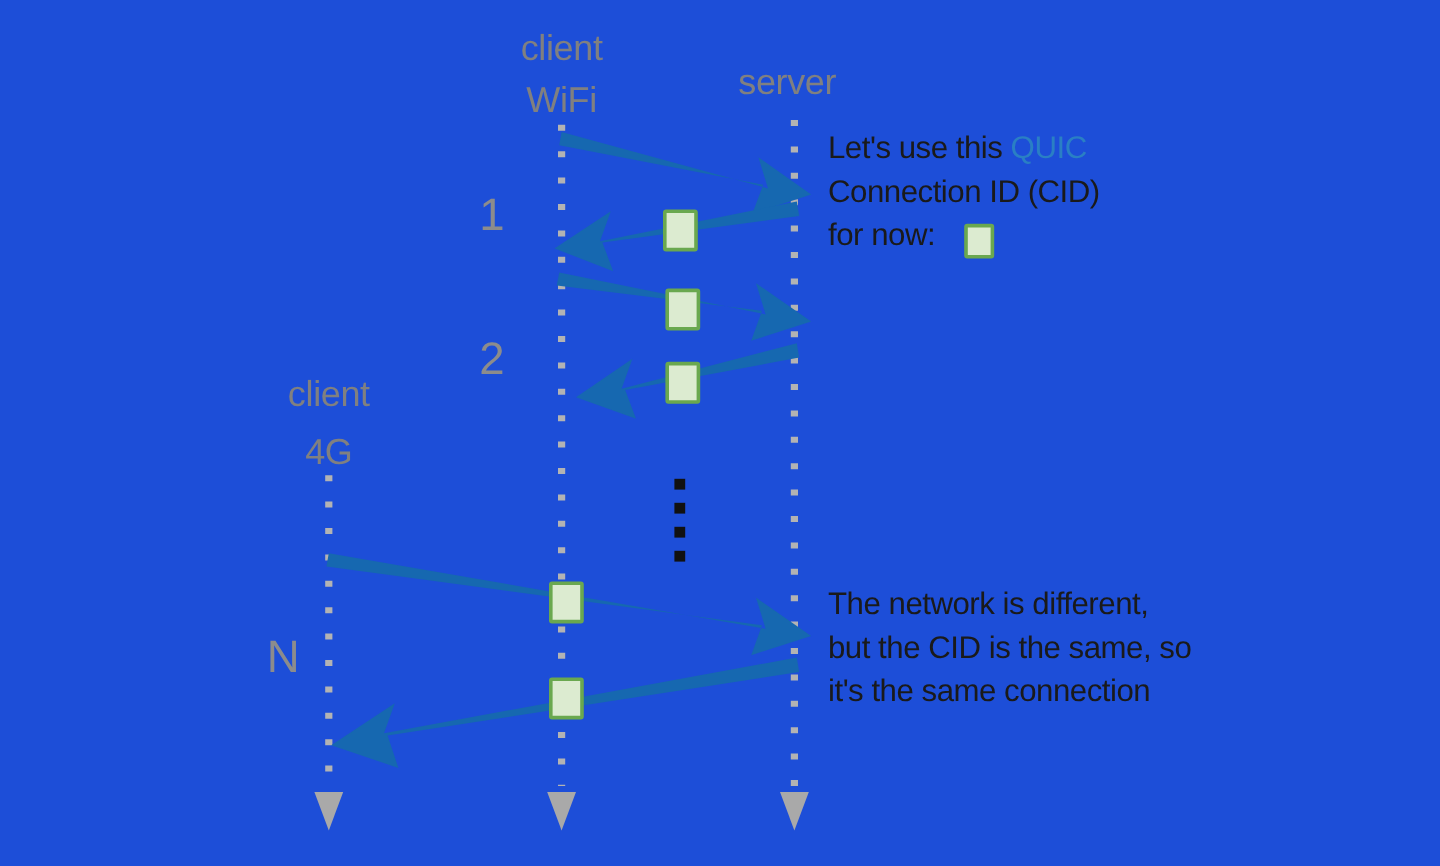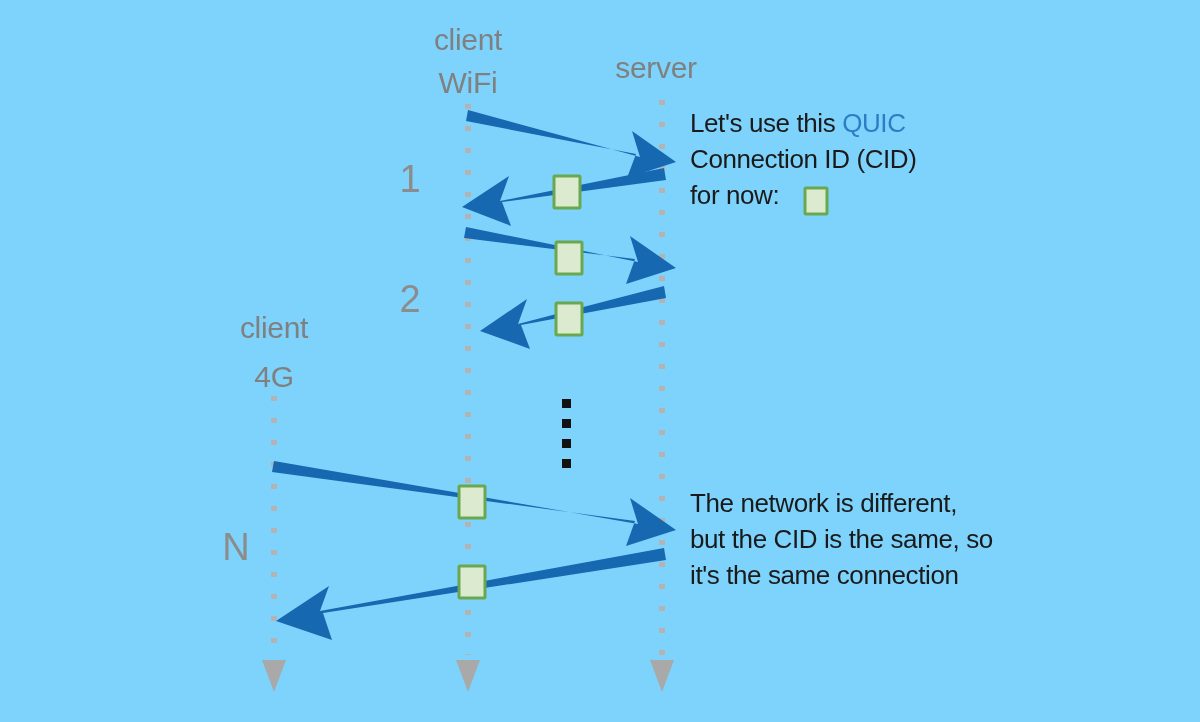--- a/index.html
+++ b/index.html
@@ -11,21 +11,21 @@
   body {
     width: 1200px;
     height: 722px;
     overflow: hidden;
     font-family: "Liberation Sans", "DejaVu Sans", sans-serif;
   }
   #stage {
     position: relative;
     width: 1200px;
     height: 722px;
-    background: #7dd3fc;
+    background: #1d4ed8;
   }
   #diagram-svg {
     position: absolute;
     left: 0;
     top: 0;
     width: 1200px;
     height: 722px;
     display: block;
   }
   .lifeline-label {

